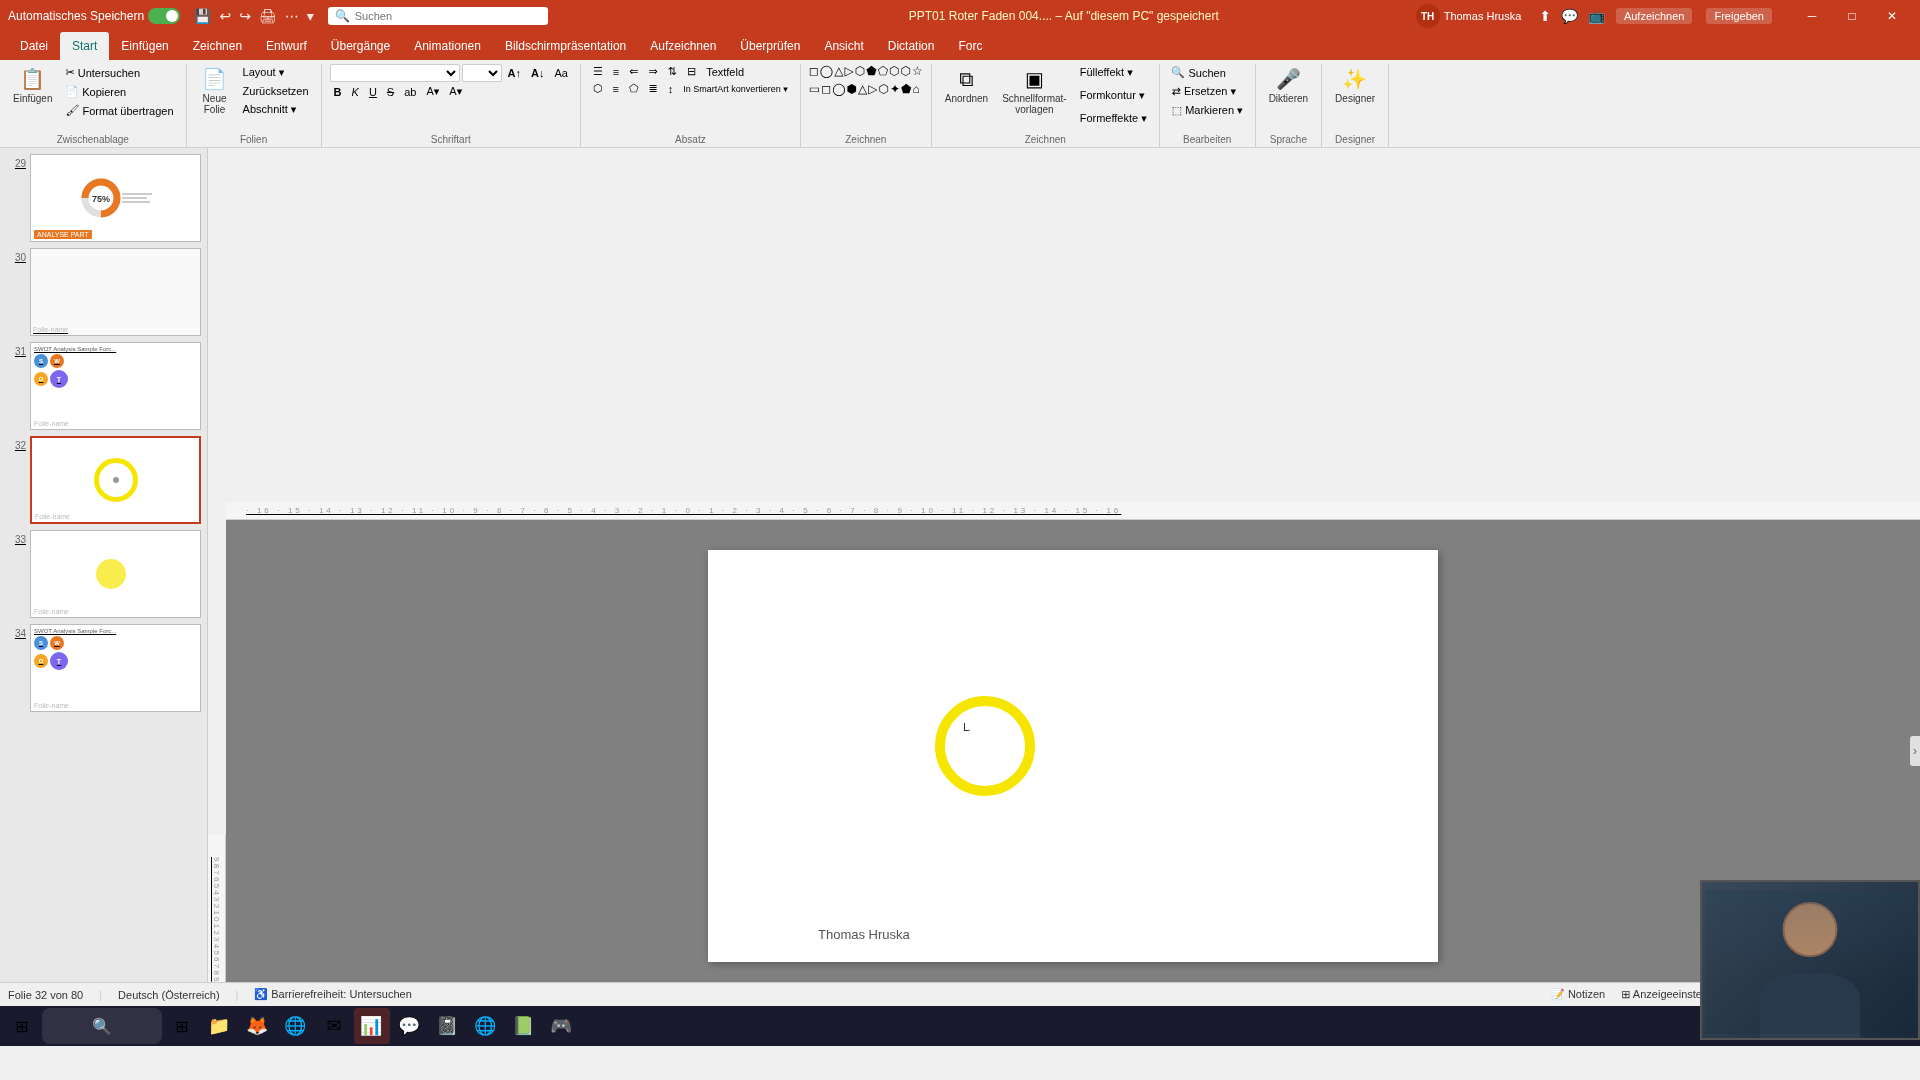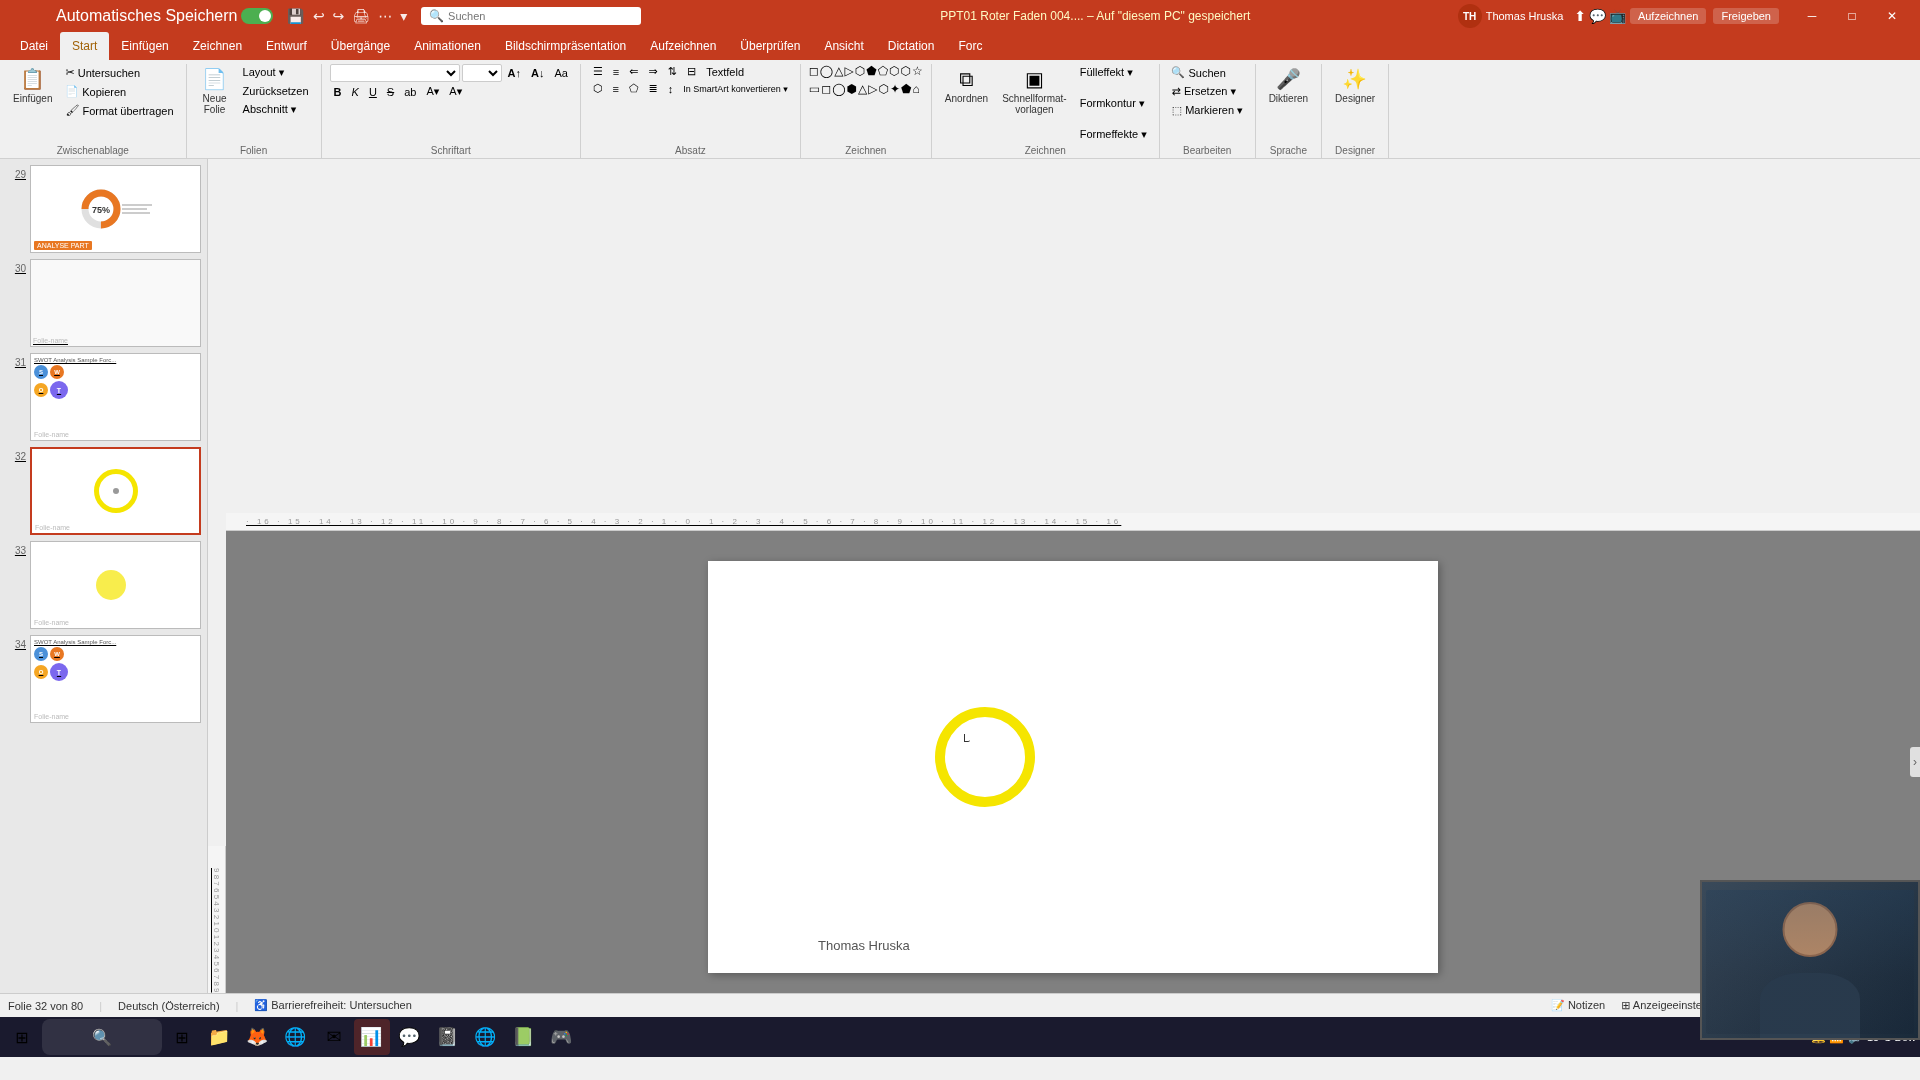--- a/index.html
+++ b/index.html
@@ -20,21 +20,21 @@
       width: 32px; height: 16px; background: #4caf50; border-radius: 8px;
       position: relative; display: inline-block;
     }
     .toggle-switch::after {
       content: ''; position: absolute; right: 2px; top: 2px;
       width: 12px; height: 12px; background: white; border-radius: 50%;
     }
     .title-bar-icons { display: flex; align-items: center; gap: 8px; margin: 0 8px; }
     .title-bar-icon { font-size: 14px; cursor: pointer; opacity: 0.9; }
     .title-text { font-size: 12px; flex: 1; text-align: center; }
-    .title-bar-right { display: flex; align-items: center; gap: 3px; }
+    .title-bar-right { display: flex; align-items: center; gap: 10px; }
     .user-info { display: flex; align-items: center; gap: 4px; font-size: 11px; }
     .user-avatar { width: 24px; height: 24px; background: #b03010; border-radius: 50%; display: flex; align-items: center; justify-content: center; font-size: 10px; font-weight: bold; }
     .window-controls { display: flex; gap: 0; margin-left: 10px; }
     .win-btn { width: 40px; height: 32px; display: flex; align-items: center; justify-content: center; font-size: 12px; cursor: pointer; }
 
     
     .title-search {
       background: white;
       border-radius: 3px;
       display: flex;
@@ -65,21 +65,21 @@
       font-size: 12px;
       color: white;
       cursor: pointer;
       height: 28px;
       display: flex;
       align-items: center;
       border-radius: 3px 3px 0 0;
     }
     .ribbon-tab.active {
       background: #f0f0f0;
-      color: #a16207;
+      color: #0f766e;
     }
 
     
     .ribbon {
       background: #f0f0f0;
       border-bottom: 1px solid #d0d0d0;
       display: flex;
       align-items: stretch;
       padding: 4px 0 0 0;
       min-height: 88px;
@@ -318,21 +318,21 @@
     }
 
     .slide-label { position: absolute; bottom: 3px; left: 4px; font-size: 8px; color: #999; }
   </style>
 </head>
 <body>
 
 <div class="title-bar">
   <div class="title-bar-left">
     <div class="title-bar-autosave">
-      <span style="font-size:16px;margin-left:48px;">Automatisches Speichern</span>
+      <span style="font-size:12px;">Automatisches Speichern</span>
       <div class="toggle-switch"></div>
     </div>
     <div class="title-bar-icons">
       <span class="title-bar-icon">💾</span>
       <span class="title-bar-icon">↩</span>
       <span class="title-bar-icon">↪</span>
       <span class="title-bar-icon">🖨</span>
       <span class="title-bar-icon">⋯</span>
       <span class="title-bar-icon">▾</span>
     </div>
@@ -503,21 +503,21 @@
   <div class="ribbon-group">
     <div class="ribbon-group-content">
       <div class="ribbon-btn">
         <span class="ribbon-btn-icon">⧉</span>
         <span class="ribbon-btn-label">Anordnen</span>
       </div>
       <div class="ribbon-btn">
         <span class="ribbon-btn-icon">▣</span>
         <span class="ribbon-btn-label">Schnellformat-<br>vorlagen</span>
       </div>
-      <div style="display:flex;flex-direction:column;gap:14px;">
+      <div style="display:flex;flex-direction:column;gap:6px;">
         <div class="ribbon-small-btn">
             <span>Fülleffekt ▾</span>
           </div>
         <div class="ribbon-small-btn">
             <span>Formkontur ▾</span>
           </div>
         <div class="ribbon-small-btn">
             <span>Formeffekte ▾</span>
           </div>
       </div>

